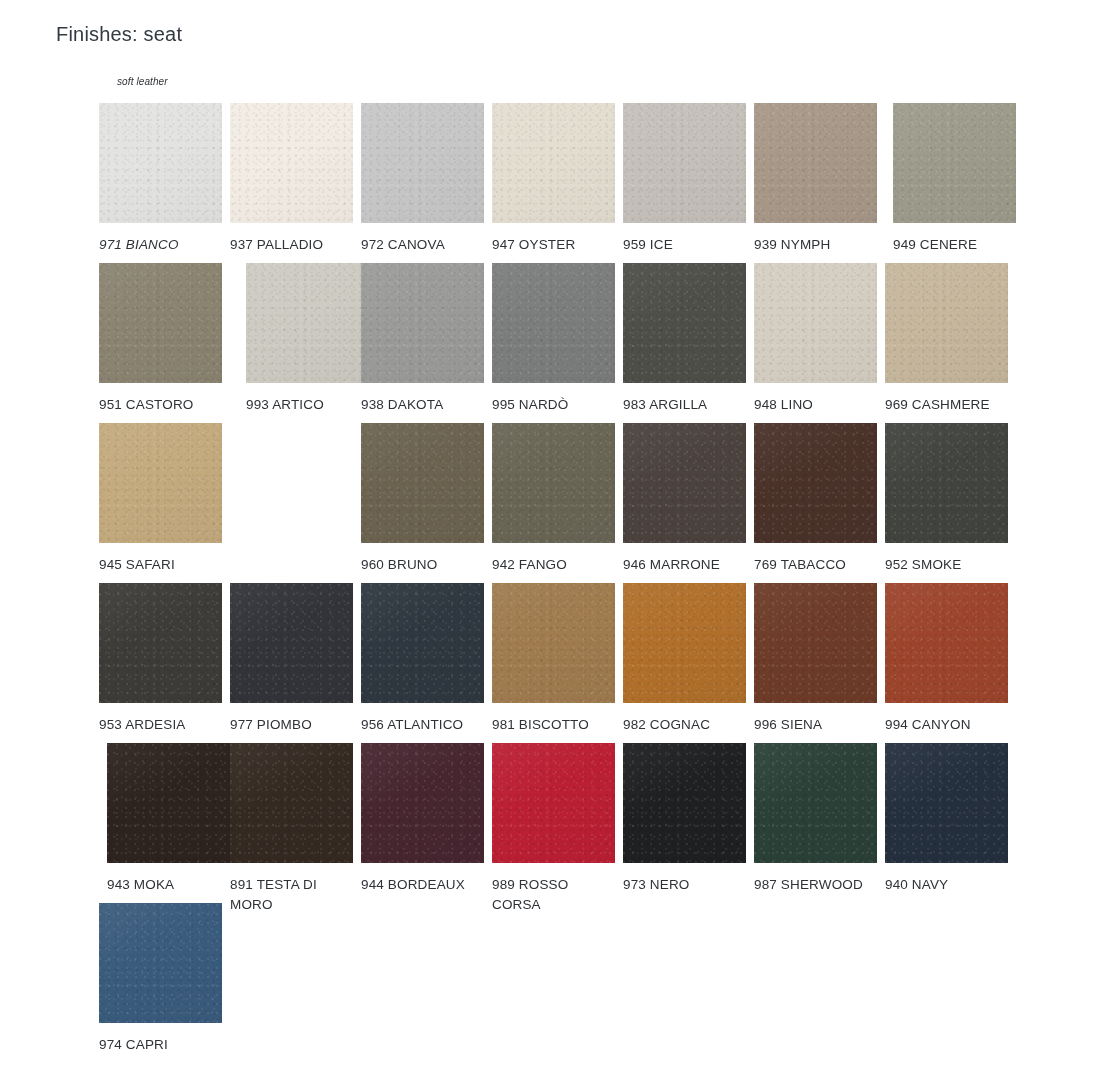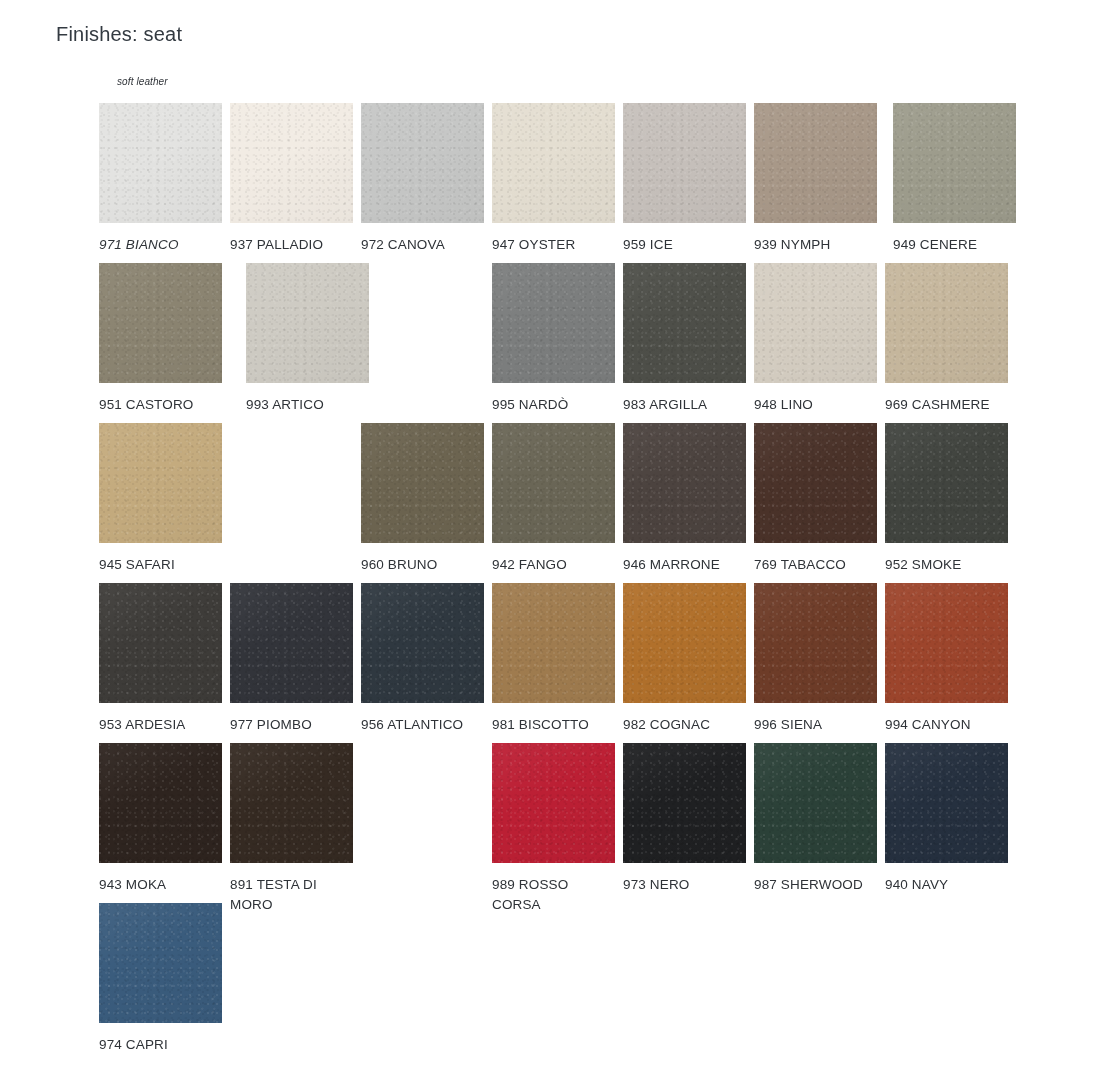--- a/index.html
+++ b/index.html
@@ -154,20 +154,27 @@
         </div>
         <div class="swatch-label">951 CASTORO</div>
       </div>
       <div class="swatch-cell" style="left: 131px; margin-left: 16px;">
         <div class="swatch-chip" style="background-color: rgb(206, 203, 195);">
           <div class="grain"></div>
           <div class="sheen"></div>
         </div>
         <div class="swatch-label">993 ARTICO</div>
       </div>
+      <div class="swatch-cell" style="left: 262px;">
+        <div class="swatch-chip" style="background-color: rgb(155, 155, 153);">
+          <div class="grain"></div>
+          <div class="sheen"></div>
+        </div>
+        <div class="swatch-label">938 DAKOTA</div>
+      </div>
       <div class="swatch-cell" style="left: 393px;">
         <div class="swatch-chip" style="background-color: rgb(124, 126, 126);">
           <div class="grain"></div>
           <div class="sheen"></div>
         </div>
         <div class="swatch-label">995 NARDÒ</div>
       </div>
       <div class="swatch-cell" style="left: 524px;">
         <div class="swatch-chip" style="background-color: rgb(78, 79, 73);">
           <div class="grain"></div>
@@ -279,34 +286,41 @@
       </div>
       <div class="swatch-cell" style="left: 786px;">
         <div class="swatch-chip" style="background-color: rgb(157, 69, 44);">
           <div class="grain"></div>
           <div class="sheen"></div>
         </div>
         <div class="swatch-label">994 CANYON</div>
       </div>
     </div>
     <div class="swatch-row">
-      <div class="swatch-cell" style="left: 0px;">
+      <div class="swatch-cell" style="left: 8px;">
         <div class="swatch-chip" style="background-color: rgb(46, 36, 31);">
           <div class="grain"></div>
           <div class="sheen"></div>
         </div>
         <div class="swatch-label">943 MOKA</div>
       </div>
       <div class="swatch-cell" style="left: 131px;">
         <div class="swatch-chip" style="background-color: rgb(53, 42, 34);">
           <div class="grain"></div>
           <div class="sheen"></div>
         </div>
         <div class="swatch-label">891 TESTA DI
 MORO</div>
+      </div>
+      <div class="swatch-cell" style="left: 262px;">
+        <div class="swatch-chip" style="background-color: rgb(71, 38, 48);">
+          <div class="grain"></div>
+          <div class="sheen"></div>
+        </div>
+        <div class="swatch-label">944 BORDEAUX</div>
       </div>
       <div class="swatch-cell" style="left: 393px;">
         <div class="swatch-chip" style="background-color: rgb(188, 31, 52);">
           <div class="grain"></div>
           <div class="sheen"></div>
         </div>
         <div class="swatch-label">989 ROSSO
 CORSA</div>
       </div>
       <div class="swatch-cell" style="left: 524px;">

